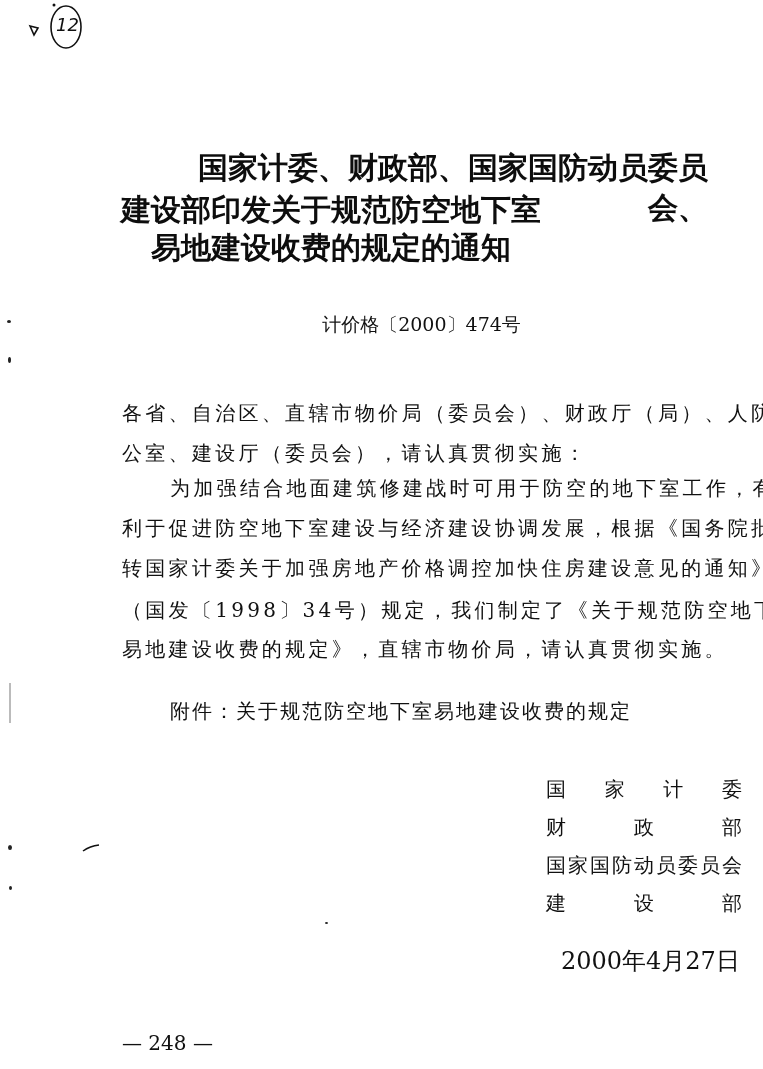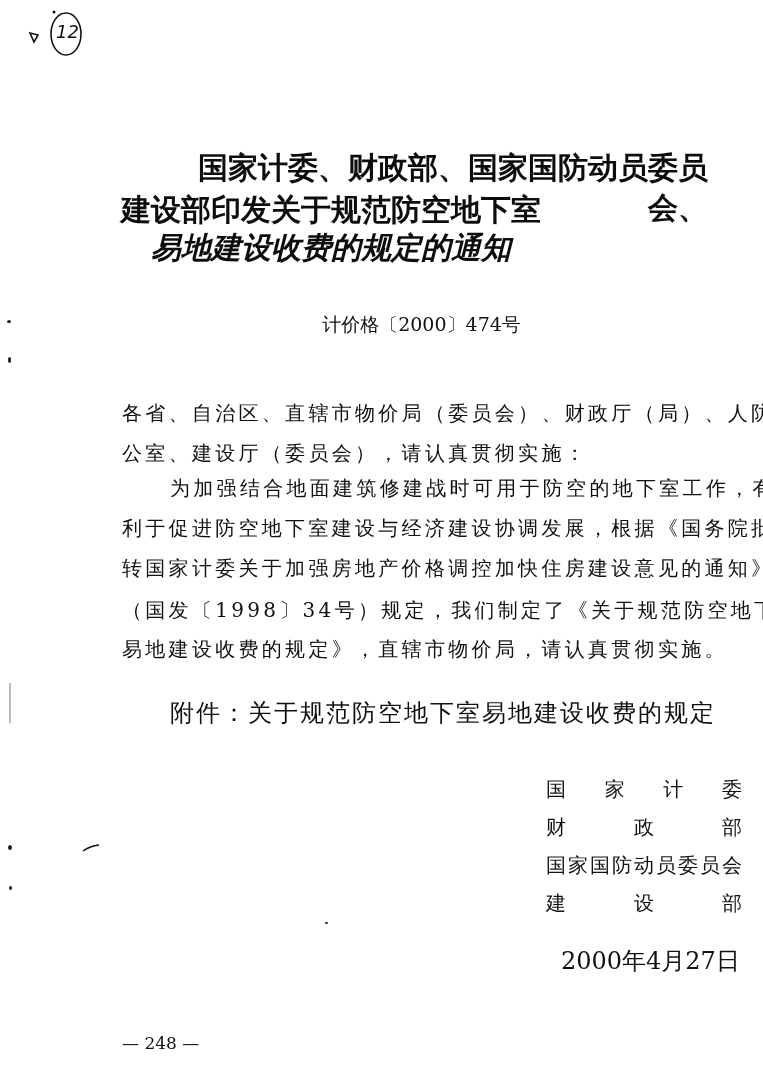--- a/index.html
+++ b/index.html
@@ -12,37 +12,37 @@
       height: 1069px;
       position: relative;
       overflow: hidden;
       color: #111111;
       font-family: "DejaVu Serif", "Liberation Serif", serif;
     }
     .abs { position: absolute; }
 
     
     .hand-mark {
-      left: 24px; top: 9px;
+      left: 24px; top: 2px;
       width: 60px; height: 50px;
     }
 
     .title {
       left: 0; width: 662px;
       text-align: center;
       font-family: "DejaVu Sans", "Liberation Sans", sans-serif;
       font-weight: bold;
       font-size: 30px;
       letter-spacing: 0px;
       line-height: 40px;
       color: #0d0d0d;
     }
     .title-1 { top: 150px; left: 148px; width: 560px; text-align: right; font-family: Liberation Mono, monospace; }
     .title-2 { top: 190px; }
-    .title-3 { top: 228px; font-style: italic; }
+    .title-3 { top: 228px; }
 
     .doc-number {
       top: 309px; left: 0; width: 763px;
       text-align: center;
       font-size: 19px;
       line-height: 30px;
       left: 40px;
     }
 
     .body-text {
@@ -56,24 +56,25 @@
     .line-1 { top: 393px; }
     .line-2 { top: 433px; }
     .line-3 { top: 468px; left: 170px; }
     .line-4 { top: 508px; }
     .line-5 { top: 548px; }
     .line-6 { top: 590px; }
     .line-7 { top: 629px; }
 
     .attachment {
       top: 698px; left: 170px;
-      font-size: 24px;
+      font-size: 20px;
       line-height: 30px;
       letter-spacing: 2px;
       white-space: nowrap;
+      font-family: Liberation Mono, monospace;
     }
 
     .signatories {
       left: 546px; top: 770px;
       width: 196px;
     }
     .sig-line {
       display: flex;
       justify-content: space-between;
       font-size: 20px;
@@ -82,21 +83,21 @@
     }
     .sig-date {
       left: 561px; top: 944px;
       font-size: 24px;
       line-height: 34px;
       white-space: nowrap;
     }
 
     .page-number {
       left: 122px; top: 1026px;
-      font-size: 17px;
+      font-size: 20px;
       line-height: 34px;
       white-space: nowrap;
     }
 
     
     .speck { position: absolute; background: #222; border-radius: 50%; }
   </style>
 </head>
 <body>
 

